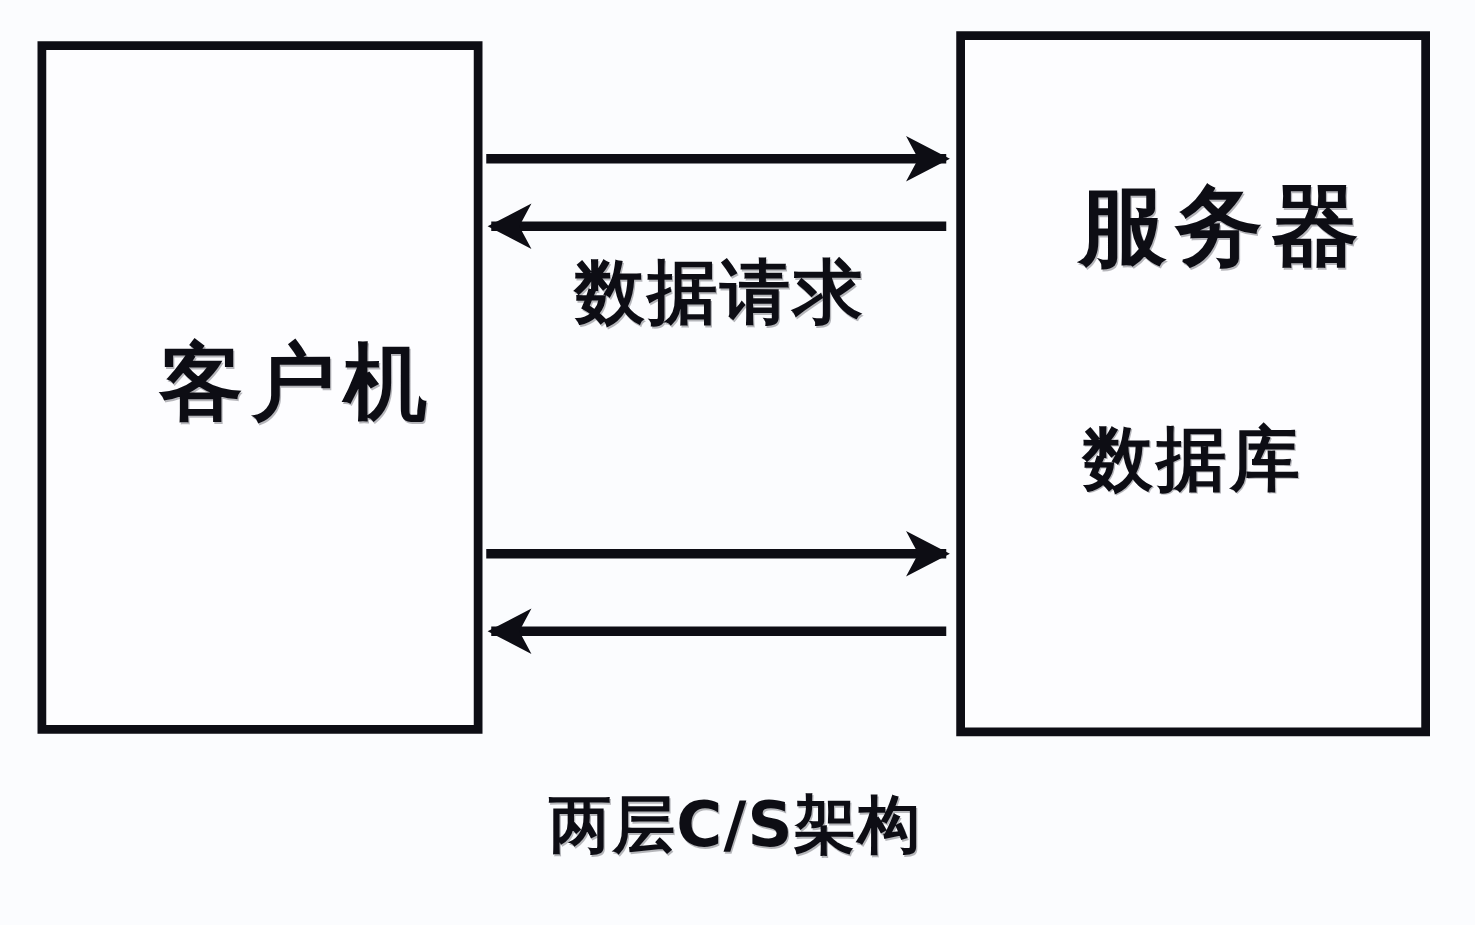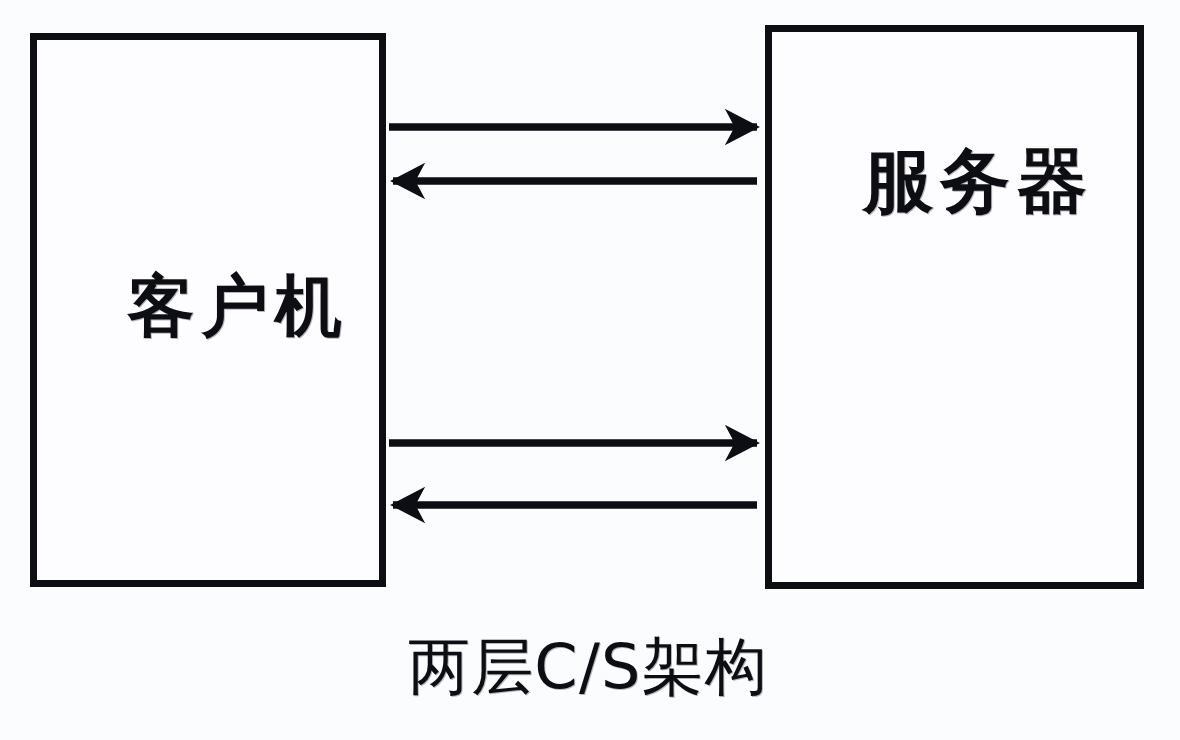--- a/index.html
+++ b/index.html
@@ -85,24 +85,24 @@
     left: 386px;
     top: 203px;
     width: 380px;
     font-size: 56px;
     letter-spacing: 0.04em;
   }
   #caption-label {
     left: 0px;
     top: 632px;
     width: 1176px;
-    font-size: 62px;
+    font-size: 50px;
     letter-spacing: 0.02em;
     font-family: "DejaVu Sans", "Liberation Sans", sans-serif;
-    font-weight: 400;
+    font-weight: 700;
   }
 </style>
 </head>
 <body>
 
 <div id="canvas">
 
   <svg id="diagram-svg" viewBox="0 0 1180 740">
     <defs>
       <marker id="arrow-right" viewBox="0 0 12 12" refX="10.5" refY="6" markerWidth="5.2" markerHeight="5.2" orient="auto-start-reverse">
@@ -122,18 +122,20 @@
   </svg>
 
   <div class="node-box" id="client-box"></div>
   <div class="node-box" id="server-box"></div>
 
   <div class="cjk-label" id="client-label">客户机</div>
 
   <div class="cjk-label" id="server-label">服务器</div>
 
   <div class="cjk-label" id="dbms-label">
+    <span class="dbms-line">数据库</span>
   </div>
 
+  <div class="cjk-label" id="request-label">数据请求</div>
 
   <div class="cjk-label" id="caption-label">两层C/S架构</div>
 
 </div>
 
 </body></html>

